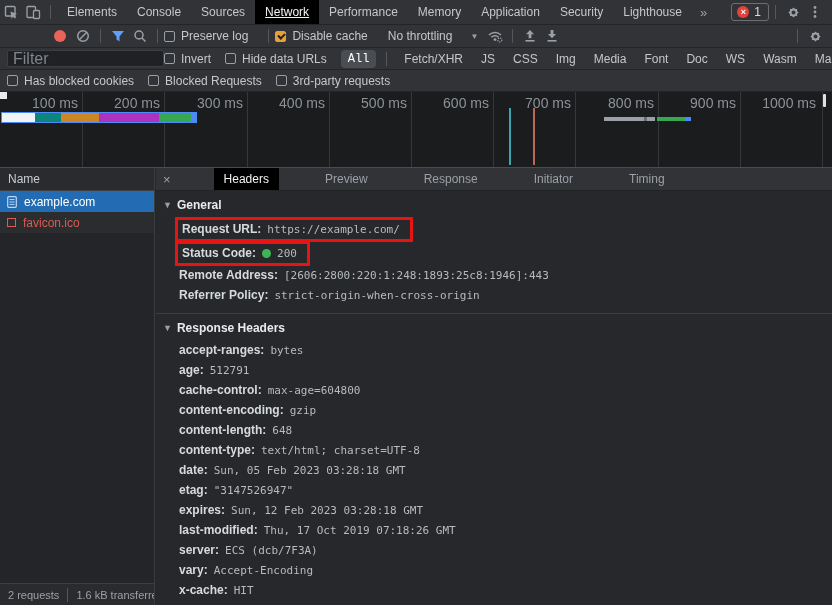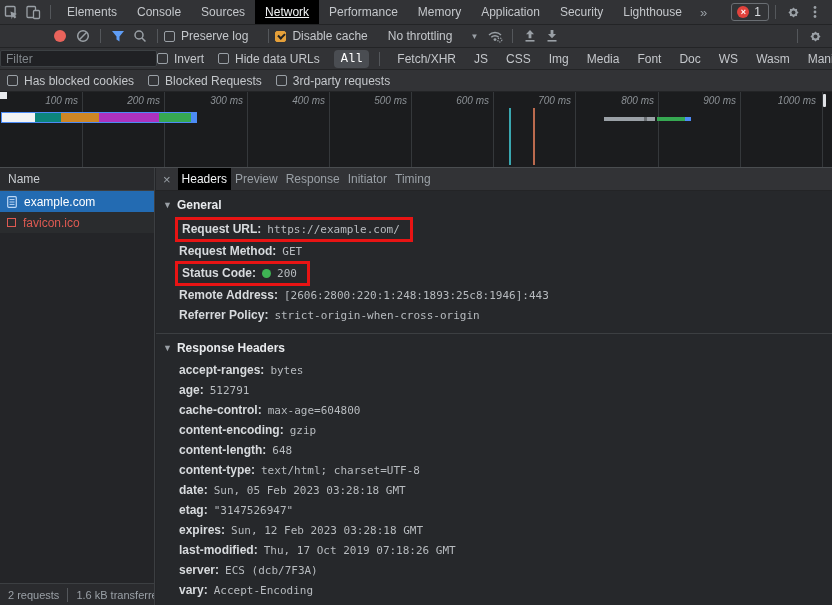--- a/index.html
+++ b/index.html
@@ -20,49 +20,49 @@
   .badge .errdot{width:12px;height:12px;border-radius:50%;background:#e1423c;color:#fff;font-size:9px;line-height:12px;text-align:center;font-weight:bold;}
   .right-cluster{margin-left:auto;display:flex;align-items:center;padding-right:6px;}
   .rec{width:12px;height:12px;border-radius:50%;background:#e9635b;margin:0 6px 0 8px;flex:none;}
   .cb{width:11px;height:11px;border:1px solid #9aa0a6;border-radius:2px;margin-right:6px;flex:none;box-sizing:border-box;position:relative;}
   .cb.checked{background:#e5a03a;border-color:#e5a03a;}
   .cb.checked:after{content:"";position:absolute;left:2px;top:1px;width:5px;height:3px;border-left:2px solid #202124;border-bottom:2px solid #202124;transform:rotate(-45deg);}
   .cblabel{margin-right:14px;color:#c4c7cb;white-space:nowrap;display:flex;align-items:center;}
   .throttle{color:#c4c7cb;display:flex;align-items:center;gap:18px;margin:0 6px;}
   .caret{font-size:8px;color:#9aa0a6;}
   .filter-input{width:145px;height:15px;background:#202124;border:1px solid #3c4043;border-radius:2px;
-      color:#e8eaed;font-family:"Liberation Sans",sans-serif;font-size:12px;padding:0 5px;margin-left:0;outline:none;}
+      color:#e8eaed;font-family:"Liberation Sans",sans-serif;font-size:16px;padding:0 5px;margin-left:7px;outline:none;}
   .filter-input::placeholder{color:#80868b;}
   .pill{padding:2px 7px;border-radius:4px;color:#c4c7cb;white-space:nowrap;}
   .pill.active{background:#4a4d52;color:#ffffff;font-family:Liberation Mono, monospace;}
   .typelist{display:flex;align-items:center;gap:4px;}
   
   .overview{position:absolute;top:92px;left:0;width:832px;height:76px;background:#1b1c1e;border-bottom:1px solid #4a4d50;box-sizing:border-box;overflow:hidden;}
   .gridline{position:absolute;top:0;bottom:0;width:1px;background:#35383b;}
-  .tick{position:absolute;top:3px;width:76px;text-align:right;font-size:10px;color:#8d9297;font-style:italic;}
+  .tick{position:absolute;top:3px;width:76px;text-align:right;font-size:14px;color:#8d9297;}
   .wfbar{position:absolute;display:flex;}
   .seg{height:100%;flex:none;}
   .evline{position:absolute;top:16px;bottom:2px;width:2px;}
   .handleL{position:absolute;left:0;top:0;width:7px;height:7px;background:#e8eaed;}
   .handleR{position:absolute;left:823px;top:2px;width:3px;height:13px;background:#dfe1e5;border-radius:1px;}
   
   .left-panel{position:absolute;top:168px;left:0;width:155px;height:415px;background:#242528;border-right:1px solid #3c3f42;box-sizing:border-box;}
   .name-hdr{height:22px;line-height:22px;background:#2a2b2e;border-bottom:1px solid #3c3f42;padding-left:8px;color:#c9cdd1;}
   .req-row{height:21px;display:flex;align-items:center;padding-left:7px;gap:7px;white-space:nowrap;}
   .req-row.sel{background:#236bb2;color:#fff;}
   .req-row.err{background:#2a2c2e;color:#dd5a52;}
   .fav-icon{width:9px;height:9px;border:1.5px solid #dd5a52;box-sizing:border-box;flex:none;}
   .statusbar{position:absolute;top:583px;left:0;width:155px;height:22px;background:#2a2b2e;border-top:1px solid #3c3f42;border-right:1px solid #3c3f42;
      display:flex;align-items:center;font-size:11px;color:#9aa0a6;box-sizing:border-box;overflow:hidden;white-space:nowrap;}
   .statusbar .vdiv{margin:0 8px;}
   
   .right-panel{position:absolute;top:168px;left:156px;width:676px;height:437px;background:#26282b;}
   .tabstrip{height:22px;background:#323336;border-bottom:1px solid #232426;display:flex;align-items:center;}
   .closex{color:#9aa0a6;padding:0 7px;font-size:13px;}
-  .dtab{padding:0 4px;height:100%;display:flex;align-items:center;color:#9aa0a6;}
+  .dtab{padding:0 10px;height:100%;display:flex;align-items:center;color:#9aa0a6;margin-left:36px;}
   .dtab.active{background:#000;color:#f1f3f4;}
   .sect-hdr{display:flex;align-items:center;gap:5px;padding:7px 0 5px 7px;color:#e8eaed;font-weight:bold;}
   .disc{color:#9aa0a6;font-size:9px;}
   .kv{padding-left:23px;height:20px;line-height:20px;white-space:nowrap;}
   .kv .k{font-weight:bold;color:#d7dadd;margin-right:6px;}
   .kv .v{font-family:"DejaVu Sans Mono",monospace;font-size:11px;color:#b7bbbf;}
   .kv.boxed{height:24px;line-height:24px;}
   .redbox{display:inline-block;border:3px solid #e81414;padding:0 10px 0 4px;margin-left:-4px;line-height:18px;}
   .dot{display:inline-block;width:9px;height:9px;border-radius:50%;background:#3fb454;margin-right:6px;vertical-align:-1px;}
   .sect-div{border-top:1px solid #3c3f42;margin-top:8px;}
@@ -322,23 +322,20 @@
     <div class="sect-hdr">
       <span class="disc">▼</span>
       <span>General</span>
     </div>
 
     <div class="kv boxed">
       <span class="redbox">
         <span class="k">Request URL:</span><span class="v">https://example.com/</span>
       </span>
     </div>
-    <div class="kv">
-      <span class="k">Request Method:</span><span class="v">GET</span>
-    </div>
     <div class="kv boxed">
       <span class="redbox">
         <span class="k">Status Code:</span><span class="dot"></span><span class="v">200</span>
       </span>
     </div>
     <div class="kv">
       <span class="k">Remote Address:</span><span class="v">[2606:2800:220:1:248:1893:25c8:1946]:443</span>
     </div>
     <div class="kv">
       <span class="k">Referrer Policy:</span><span class="v">strict-origin-when-cross-origin</span>

